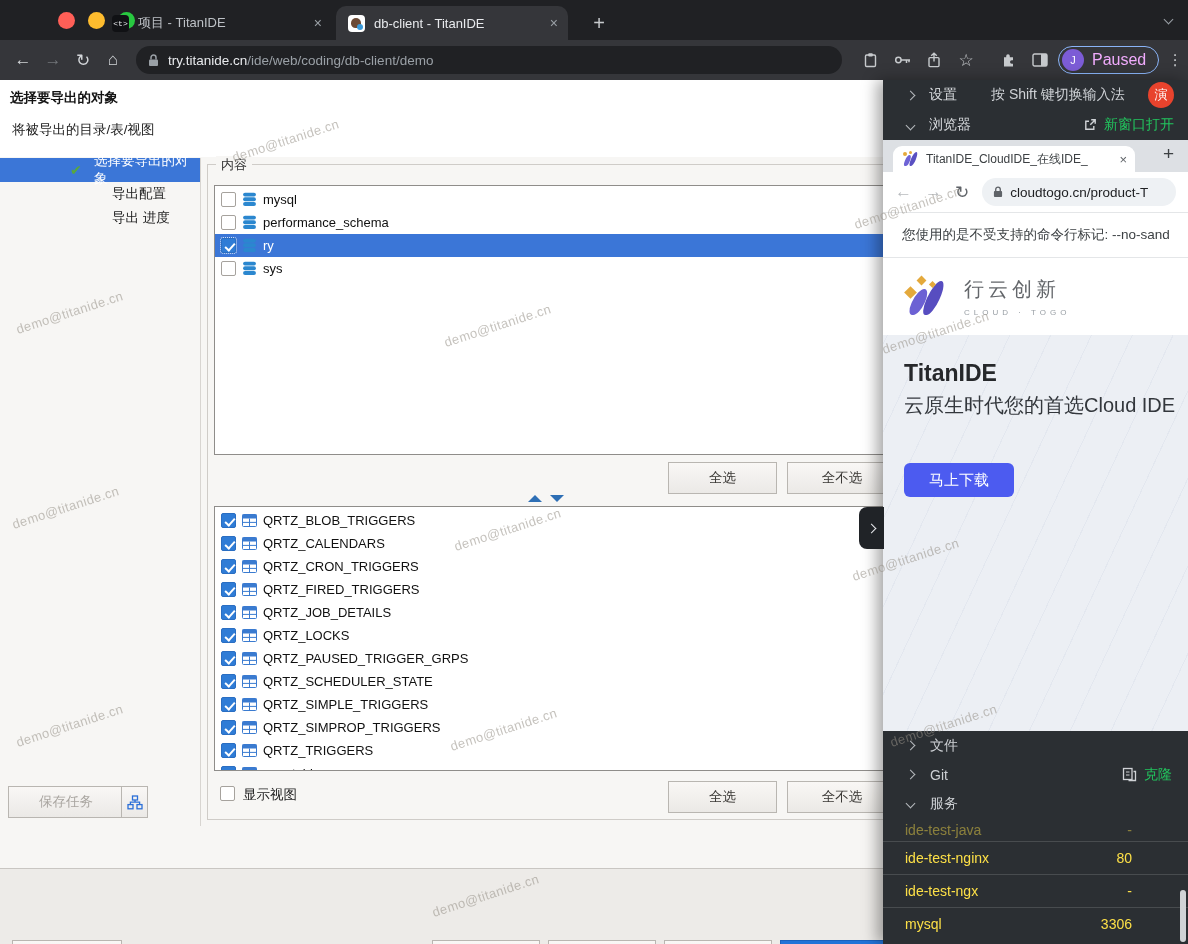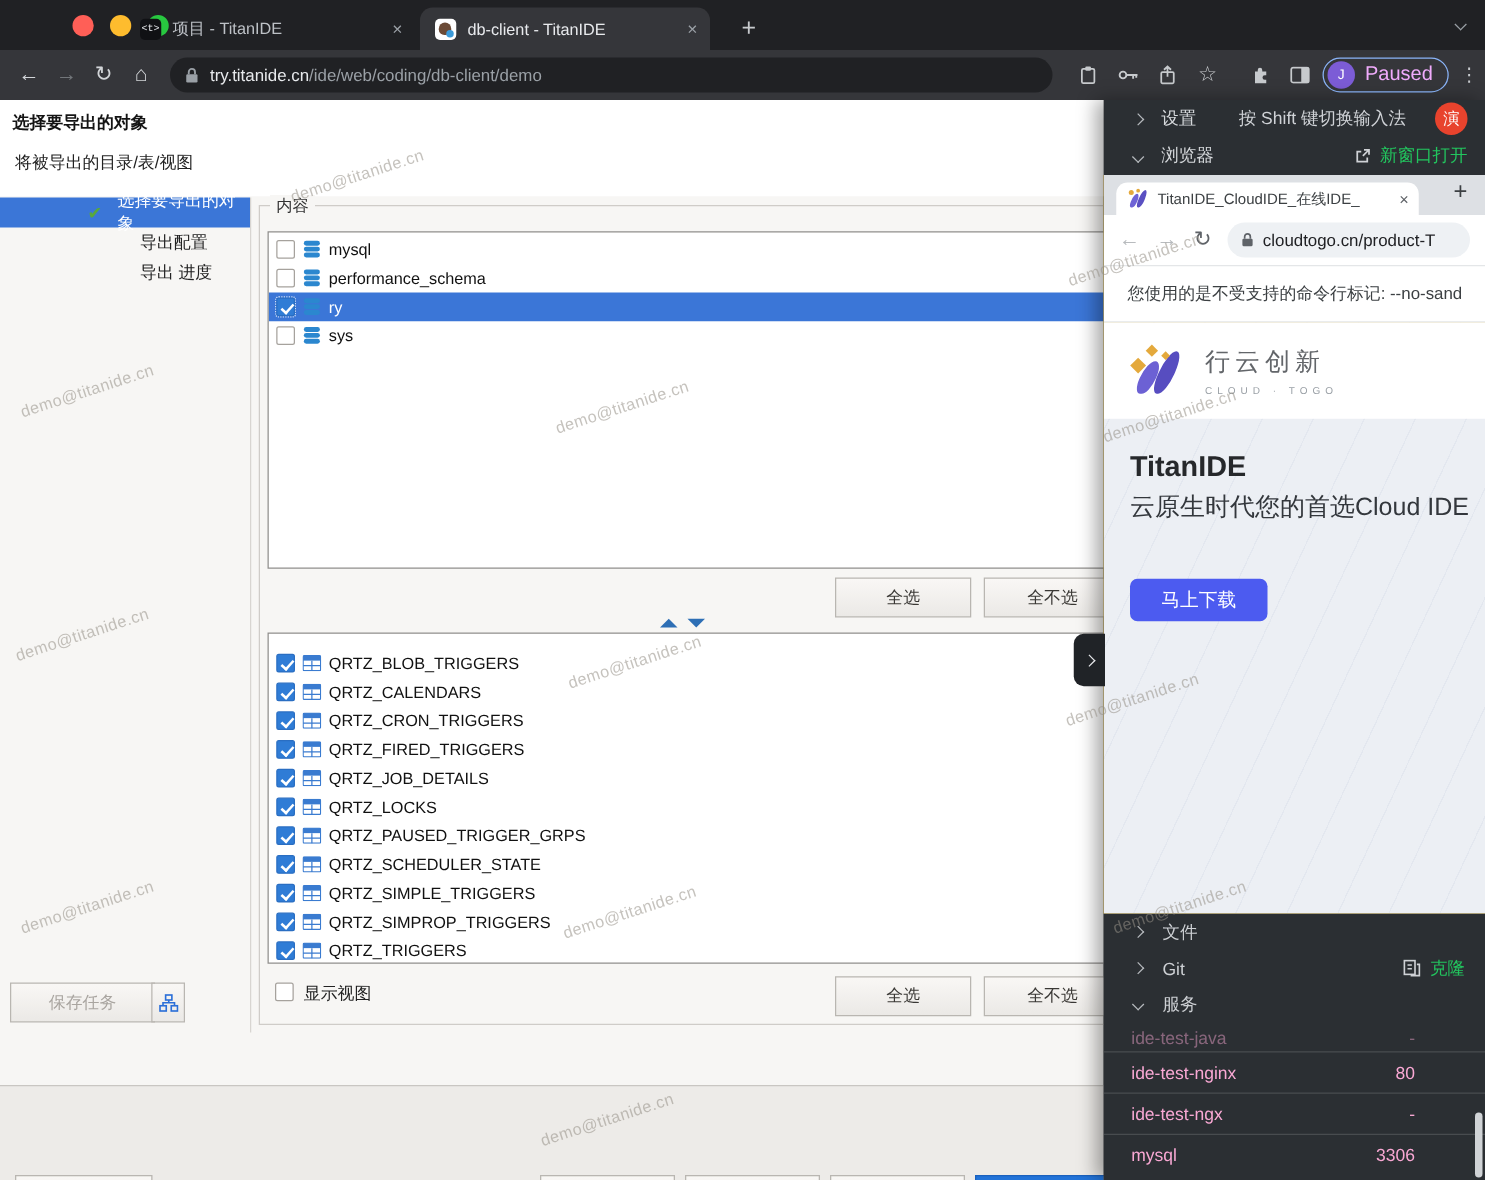--- a/index.html
+++ b/index.html
@@ -47,21 +47,21 @@
   .steps { position:absolute; left:0; top:78px; width:201px; bottom:118px; border-right:1px solid #d8d5d1; }
   .step { height:24px; display:flex; align-items:center; font-size:13.5px; color:#222; padding-left:112px; position:relative; }
   .step.active { background:#3b76d7; color:#fff; padding-left:94px; }
   .step-check { display:none; position:absolute; left:70px; color:#58a83c; font-size:14px; }
   .step.active .step-check { display:block; }
 
   .content-group { position:absolute; left:207px; top:84px; width:690px; height:656px; border:1px solid #cfccc8; }
   .legend { position:absolute; left:8px; top:-9px; background:#f7f6f4; padding:0 5px; font-size:13px; color:#333; }
   .listbox { position:absolute; left:6px; width:670px; background:#fff; border:1px solid #8f8d8a; overflow:hidden; }
   .list-schemas { top:20px; height:270px; padding-top:2px; }
-  .list-tables { top:341px; height:265px; padding-top:12px; }
+  .list-tables { top:341px; height:265px; padding-top:2px; }
   .row { height:23px; display:flex; align-items:center; gap:6px; padding-left:6px; font-size:13px; color:#111; }
   .row.selected { background:#3b76d7; color:#fff; }
   .cb { width:15px; height:15px; border:1px solid #a6a29d; background:#fff; border-radius:2px; position:relative; flex:none; }
   .cb.on, .list-tables .cb { background:#2f7cd6; border-color:#2a6ec2; }
   .cb.on::after, .list-tables .cb::after { content:""; position:absolute; left:4.5px; top:1.5px; width:4px; height:8px; border-right:2px solid #fff; border-bottom:2px solid #fff; transform:rotate(42deg); }
   .row.selected .cb { outline:1px dotted #cfe0f5; }
   .ic16 { width:15px; height:15px; flex:none; display:flex; align-items:center; justify-content:center; }
   .btn { display:flex; align-items:center; justify-content:center; background:linear-gradient(#f9f7f5,#ebe9e6); border:1px solid #b9b6b1; border-radius:0; font-size:13.5px; color:#3a3835; }
   .btn.disabled { color:#a9a5a0; }
   .btn.primary { background:#2273d8; border-color:#1b61bd; color:#fff; }
@@ -126,21 +126,21 @@
   .hero { position:relative; padding:25px 0 0 21px; }
   .hero-h { font-size:23px; font-weight:bold; color:#26282b; }
   .hero-sub { font-size:20px; color:#33373c; margin-top:5px; white-space:nowrap; }
   .pline { font-size:14.5px; color:#4b5157; line-height:22.5px; white-space:nowrap; }
   .para1 { margin-top:27px; } .para2 { margin-top:13px; }
   .dl-btn { display:inline-flex; margin-top:17px; width:110px; height:34px; align-items:center; justify-content:center; background:#4c5bf0; border-radius:6px; color:#fff; font-size:15px; }
 
   .p-bottom { position:absolute; left:0; top:651px; width:305px; height:213px; background:#2b2f33; overflow:hidden; }
   .pb-row { height:29px; display:flex; align-items:center; color:#cdd0d4; font-size:14px; padding:0 16px 0 24px; }
   .pb-row .chev { border-color:#b6babe; margin-right:16px; }
-  .svc-row { height:33px; display:flex; align-items:center; font-size:14px; color:#f9a8d4; padding-left:22px; border-top:1px solid rgba(255,255,255,.14);justify-content:space-between; }
+  .svc-row { height:33px; display:flex; align-items:center; font-size:14px; color:#fde047; padding-left:22px; border-top:1px solid rgba(255,255,255,.14);justify-content:space-between; }
   .svc-row .port { margin-left:auto; margin-right:56px; }
   .svc-row.dim { height:23px; opacity:.45; border-top:none; }
   .scroll-thumb { position:absolute; right:2px; bottom:2px; width:6px; height:52px; background:#d0d3d6; border-radius:3px; }
 
   
   svg { display:block; }
 </style>
 </head>
 <body>
 

